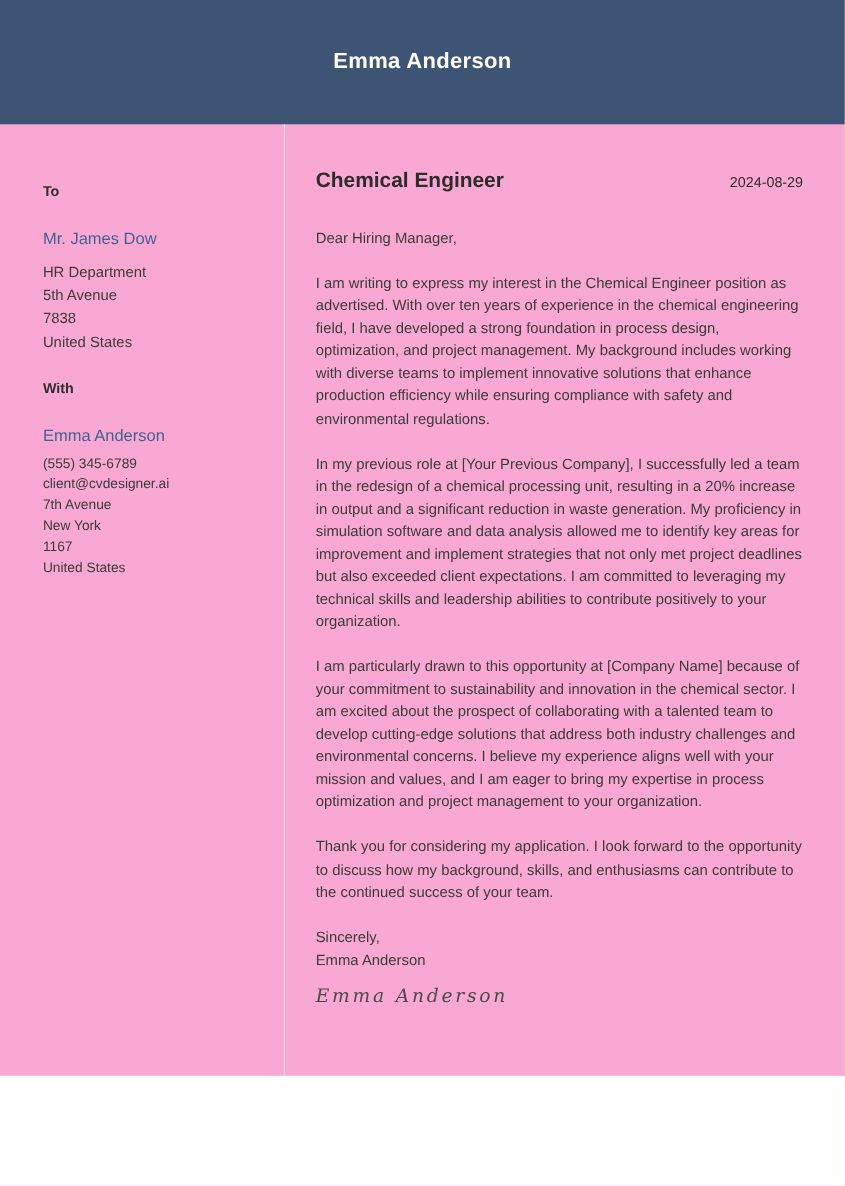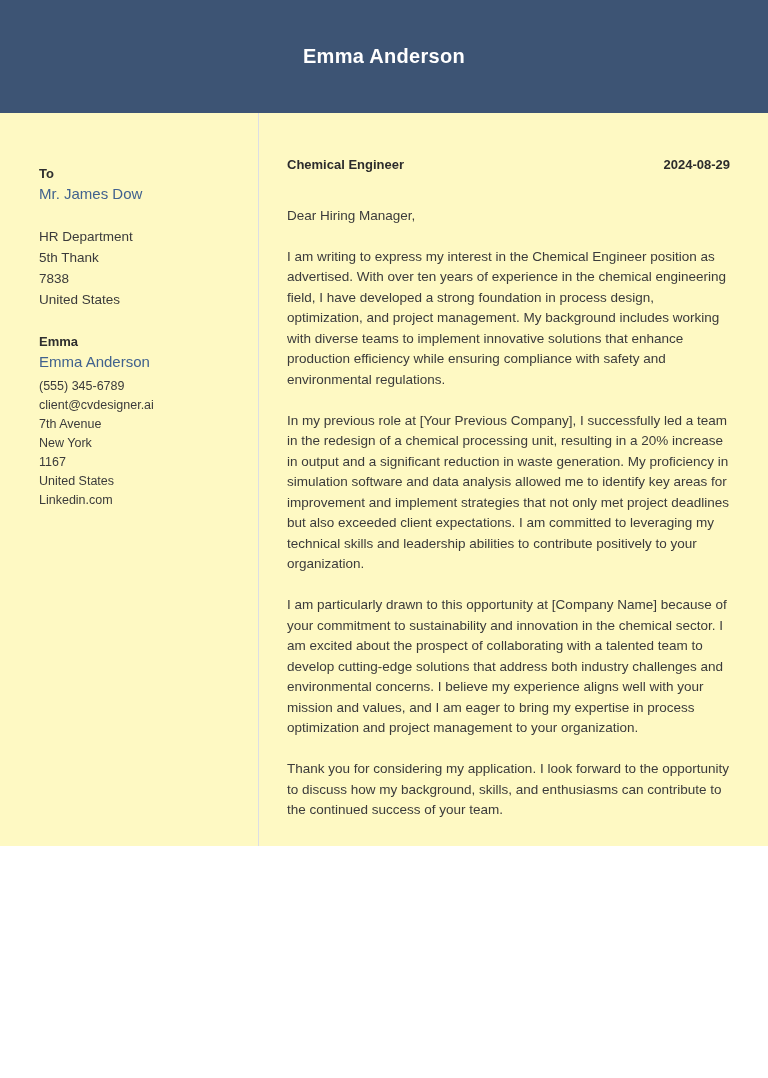--- a/index.html
+++ b/index.html
@@ -10,22 +10,22 @@
   *{ box-sizing:border-box; }
   html,body{ margin:0; padding:0; }
   body{
     width:768px; height:1078px;
     background:#ffffff;
     font-family:"Liberation Sans", sans-serif;
     color:var(--body-text);
   }
   .page{
     position:relative;
-    width:768px; height:846px;
-    background:#fef9c3;
+    width:768px; height:978px;
+    background:#f9a8d4;
     overflow:hidden;
   }
   
   .header{
     position:absolute; top:0; left:0;
     width:768px; height:113px;
     background:var(--header-bg);
     display:flex; align-items:center; justify-content:center;
   }
   .header-title{
@@ -47,27 +47,27 @@
     left:39px; top:124px;
     width:205px;
     padding-top:42px;
   }
   .section-heading{
     font-size:13px;
     font-weight:700;
     color:#2e2e2e;
   }
   .contact-name{
-    margin-top:4px;
+    margin-top:28px;
     font-size:15px;
     font-weight:500;
     color:var(--accent);
   }
   .to-lines{
-    margin-top:24px;
+    margin-top:11px;
     font-size:13.5px;
     line-height:21px;
     color:var(--body-text);
   }
   .from-block{ margin-top:24px; }
   .from-lines{
     margin-top:7px;
     font-size:12.5px;
     line-height:19px;
     color:var(--body-text);
@@ -81,27 +81,27 @@
     font-size:13.5px;
     line-height:20.5px;
     color:var(--body-text);
   }
   .head-row{
     display:flex;
     justify-content:space-between;
     align-items:baseline;
   }
   .job-title{
-    font-size:13px;
+    font-size:19px;
     font-weight:700;
     color:#2c2c2c;
   }
   .letter-date{
     font-size:13px;
-    font-weight:700;
+    font-weight:400;
     color:#2c2c2c;
   }
   .salutation{ margin-top:30px; }
   .content p{
     margin:20.5px 0 0 0;
   }
   .closing-block{ margin-top:20.5px; }
   .signature{
     margin-top:13px;
     font-family:"DejaVu Serif", serif;
@@ -122,37 +122,36 @@
 
   <div class="divider"></div>
 
   <div class="sidebar">
 
     <div class="to-block">
       <div class="section-heading">To</div>
       <div class="contact-name">Mr. James Dow</div>
       <div class="to-lines">
         <div>HR Department</div>
-        <div>5th Thank</div>
+        <div>5th Avenue</div>
         <div>7838</div>
         <div>United States</div>
       </div>
     </div>
 
     <div class="from-block">
-      <div class="section-heading">Emma</div>
+      <div class="section-heading">With</div>
       <div class="contact-name">Emma Anderson</div>
       <div class="from-lines">
         <div>(555) 345-6789</div>
         <div>client@cvdesigner.ai</div>
         <div>7th Avenue</div>
         <div>New York</div>
         <div>1167</div>
         <div>United States</div>
-        <div>Linkedin.com</div>
       </div>
     </div>
 
   </div>
 
   <div class="content">
 
     <div class="head-row">
       <div class="job-title">Chemical Engineer</div>
       <div class="letter-date">2024-08-29</div>

